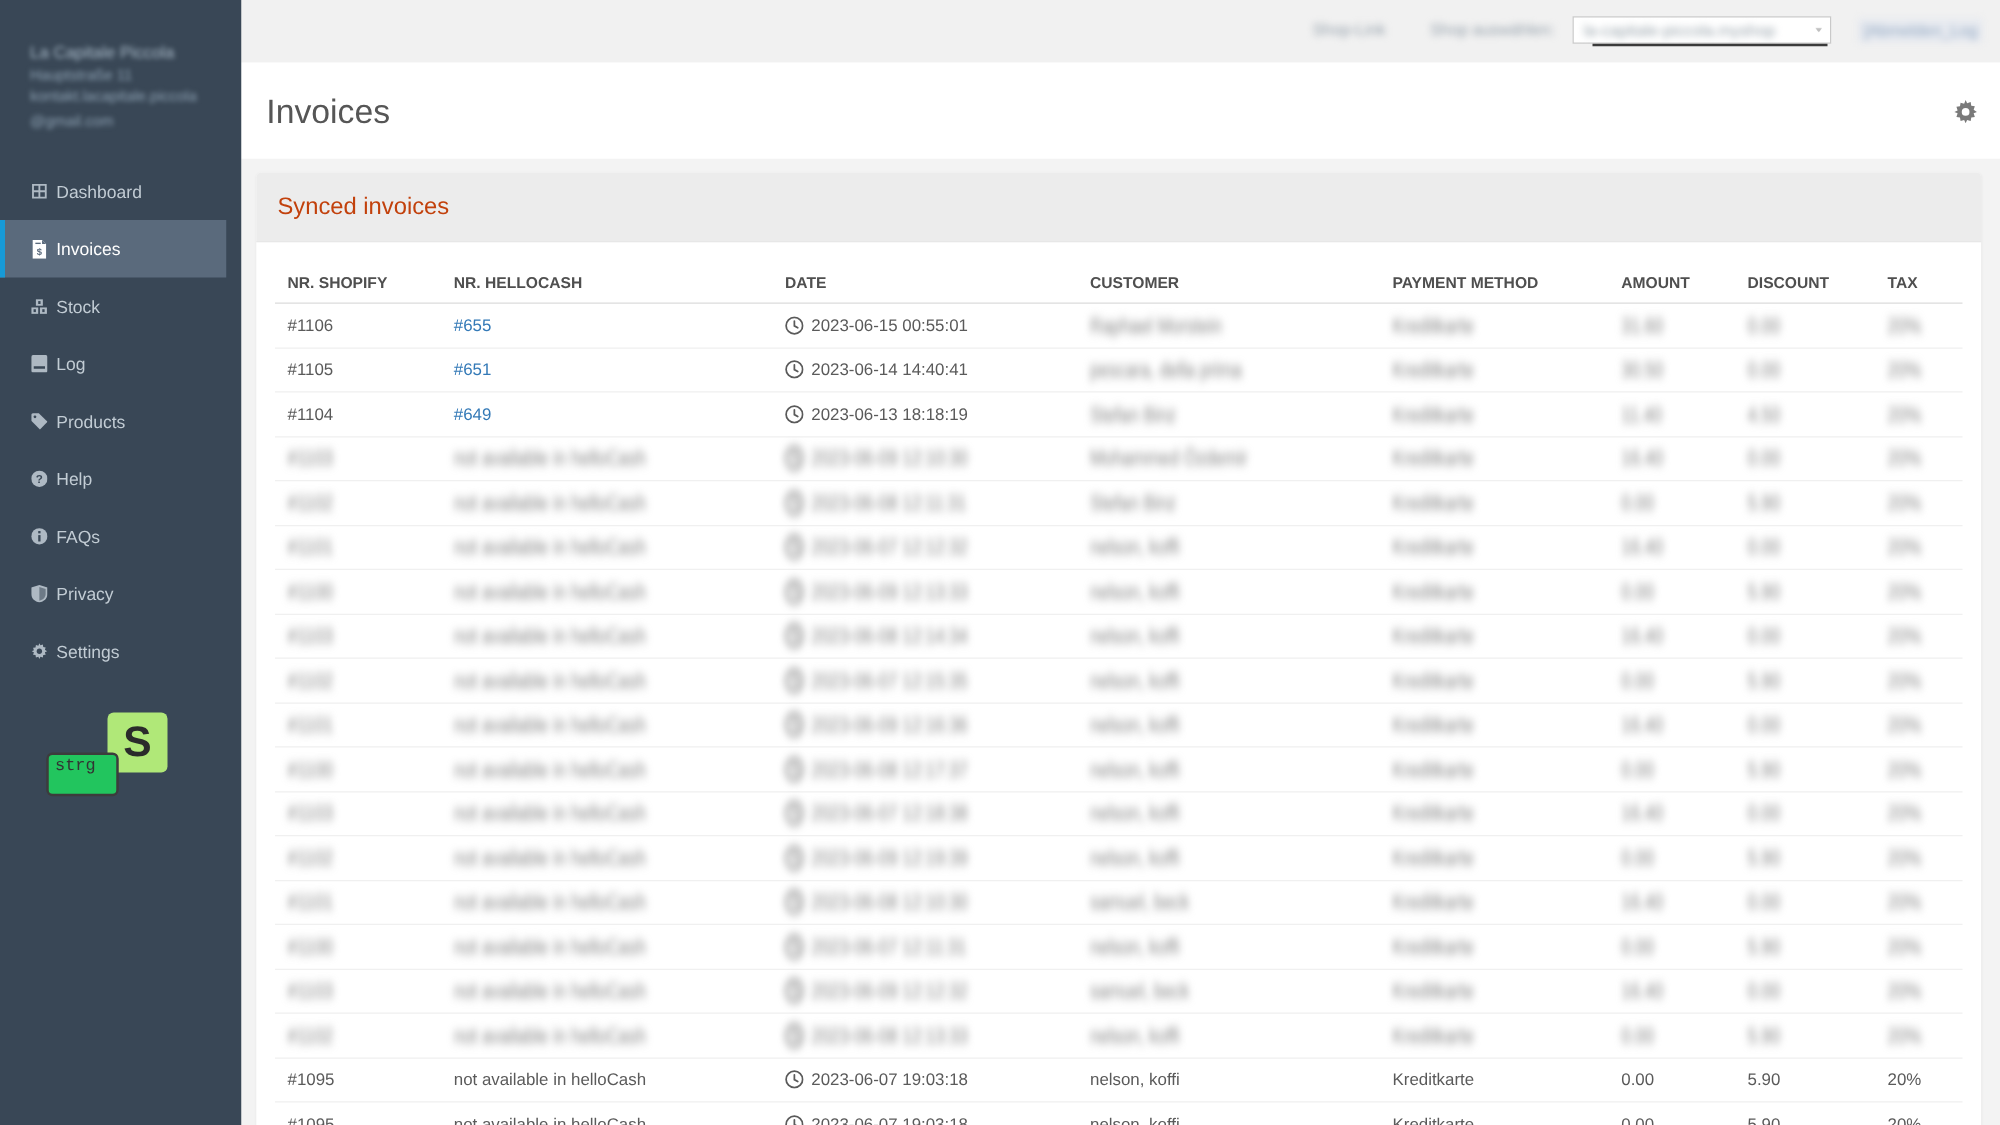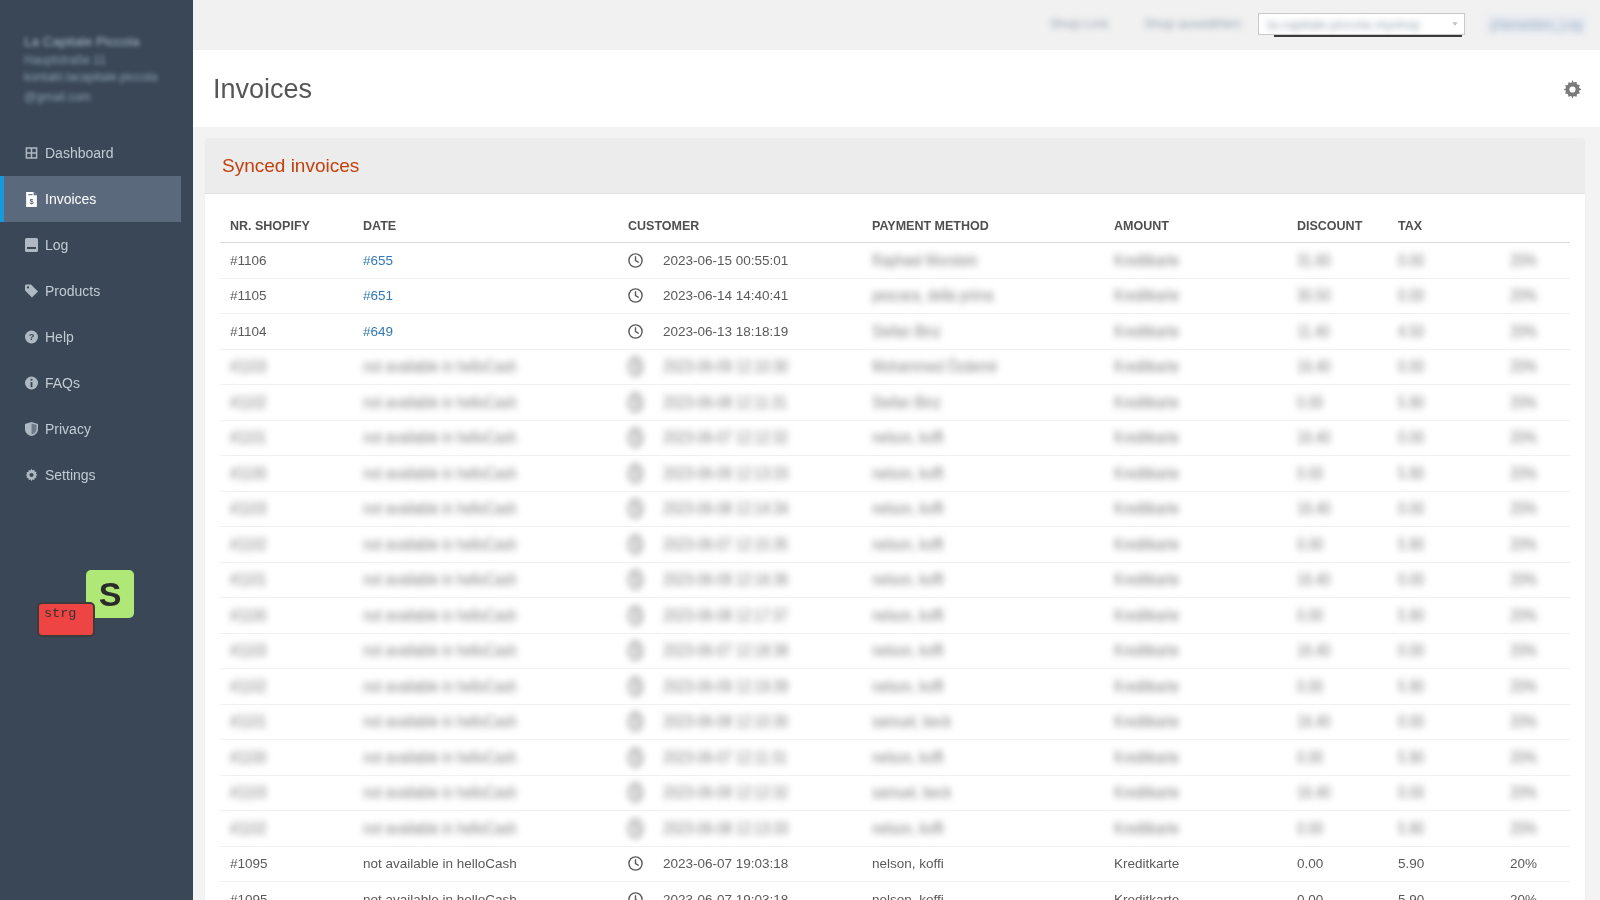--- a/index.html
+++ b/index.html
@@ -33,28 +33,28 @@
 
   
   #tbl { position:absolute; left:220px; top:195px; width:1350px; }
   .trow { display:grid; grid-template-columns:133px 265px 244px 242px 183px 101px 112px 70px;
           height:35.5px; align-items:center; border-bottom:1px solid #f0f0f0; }
   .trow > div { padding-left:10px; font-size:13.5px; color:#5a5a5a; white-space:nowrap; overflow:visible; }
   .thead { height:48px; border-bottom:1px solid #dcdcdc; }
   .thead > div { font-size:12.5px; font-weight:bold; color:#4f4f4f; align-self:end; padding-bottom:9px; }
   a.lnk { color:#3379b7; text-decoration:none;text-align:right; }
   .bl { color:#828282; filter:blur(3px); display:inline-block; transform:scaleY(1.28); }
-  .datec { display:flex; align-items:center; gap:20px; }
+  .datec { display:flex; align-items:center; gap:6px; }
   .clock { flex:0 0 auto; }
 
   
   #skey { position:absolute; left:86px; top:570px; width:48px; height:48px; background:#b0e878;
           border-radius:5px; z-index:8; color:#2b2b2b; font-size:34px; font-weight:bold;
           display:flex; align-items:center; justify-content:center; }
-  #strg { position:absolute; left:37px; top:602px; width:58px; height:35px; background:#ef4444;
+  #strg { position:absolute; left:37px; top:602px; width:58px; height:35px; background:#22c55e;
           border:2px solid #3c3c3c; border-radius:5px; z-index:9;
           font-family:"Liberation Mono", monospace; font-size:13.5px; color:#333;
           padding:2px 0 0 5px; }
 
   .gear-top { position:absolute; left:1370px; top:30px; }
 </style>
 </head>
 <body>
 
 <div id="topbar">
@@ -76,20 +76,21 @@
   </svg>
 </div>
 
 <div id="card">
   <div id="card-h">Synced invoices</div>
 </div>
 
 <div id="tbl">
   <div class="trow thead">
     <div>NR. SHOPIFY</div>
+      <div>NR. HELLOCASH</div>
       <div>DATE</div>
       <div>CUSTOMER</div>
     <div>PAYMENT METHOD</div>
       <div>AMOUNT</div>
       <div>DISCOUNT</div>
       <div>TAX</div>
   </div>
 
 <div class="trow">
       <div>#1106</div>
@@ -449,20 +450,30 @@
         </span>Dashboard</div>
     <div class="mi active"><span class="icw">
           <svg width="13" height="15" viewBox="0 0 12 14">
             <path fill="#fff" d="M1 0h7l3 3v11H1z"></path>
             <path fill="#5a6a7c" d="M8 0l3 3H8z"></path>
             <rect x="3" y="2" width="4" height="1" fill="#5a6a7c"></rect>
             <text x="6" y="11" font-size="7" font-weight="bold" fill="#5a6a7c" text-anchor="middle">$</text>
           </svg>
         </span>Invoices</div>
     <div class="mi"><span class="icw">
+          <svg width="14" height="13" viewBox="0 0 14 13" fill="#aeb9c3">
+            <rect x="4" y="0" width="6" height="5.5"></rect>
+            <rect x="0" y="7" width="6" height="5.5"></rect>
+            <rect x="7.5" y="7" width="6" height="5.5"></rect>
+            <rect x="6" y="1.5" width="2" height="2.5" fill="#394756"></rect>
+            <rect x="2" y="8.5" width="2" height="2.5" fill="#394756"></rect>
+            <rect x="9.5" y="8.5" width="2" height="2.5" fill="#394756"></rect>
+          </svg>
+        </span>Stock</div>
+    <div class="mi"><span class="icw">
           <svg width="13" height="14" viewBox="0 0 13 14">
             <rect x="0" y="0" width="13" height="14" rx="1.5" fill="#aeb9c3"></rect>
             <rect x="2" y="9" width="9" height="2" fill="#394756"></rect>
           </svg>
         </span>Log</div>
     <div class="mi"><span class="icw">
           <svg width="14" height="14" viewBox="0 0 14 14">
             <path fill="#aeb9c3" d="M0 1.5C0 .7.7 0 1.5 0h5L14 7.5 7.5 14 0 6.5z"></path>
             <circle cx="3.2" cy="3.2" r="1.2" fill="#394756"></circle>
           </svg>

